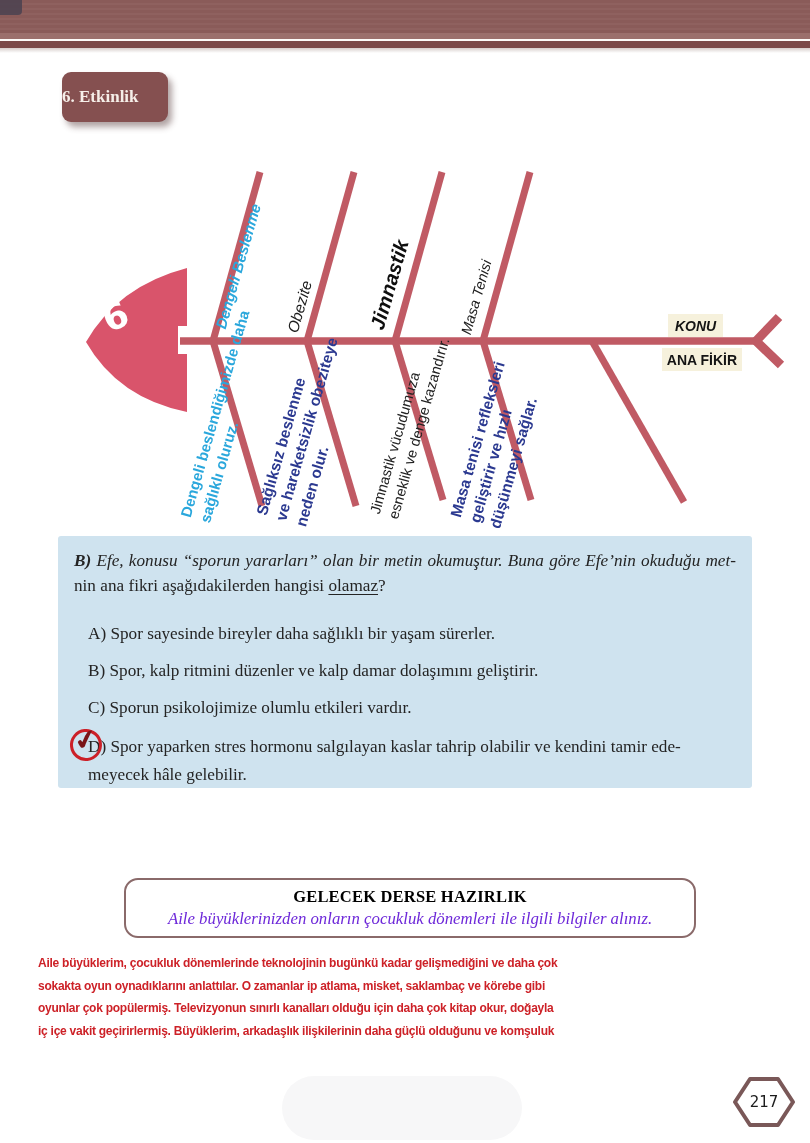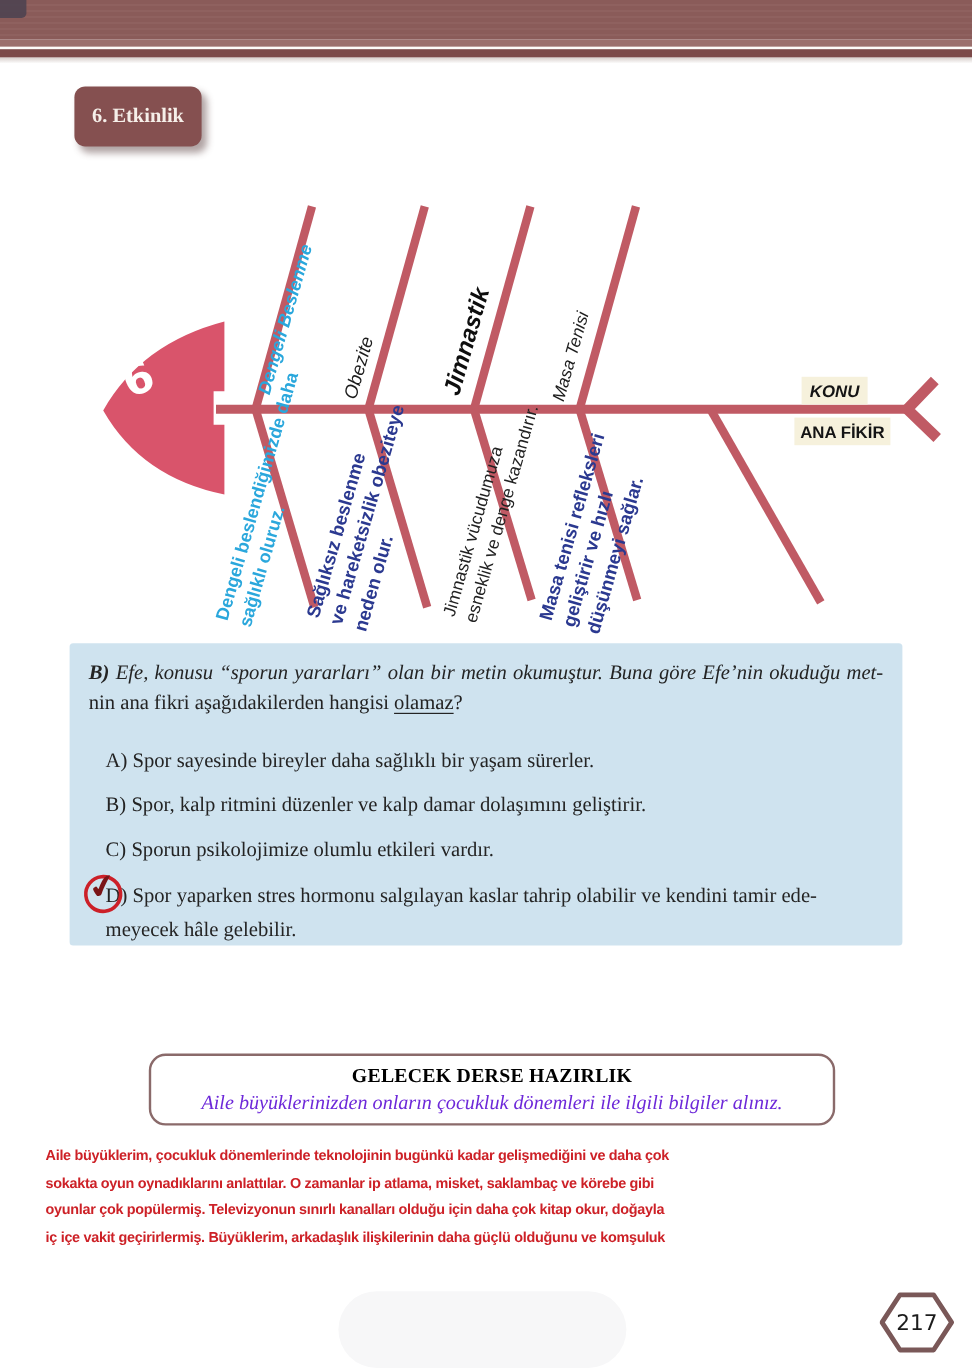--- a/index.html
+++ b/index.html
@@ -13,21 +13,21 @@
     border-bottom-right-radius:4px;opacity:.85;}
   .bar-sub{position:absolute;left:0;top:33px;width:810px;height:6px;background:#9b6f6c;}
   .bar-line{position:absolute;left:0;top:39px;width:810px;height:2px;background:#fdfbf9;}
   .bar-dark{position:absolute;left:0;top:41px;width:810px;height:7px;background:#7c4a49;}
   .bar-shadow{position:absolute;left:0;top:48px;width:810px;height:5px;
     background:linear-gradient(#d8cfcc,rgba(255,255,255,0));}
 
   
   .badge{position:absolute;left:62px;top:72px;width:106px;height:50px;background:#855050;
     border-radius:9px;box-shadow:4px 5px 6px rgba(80,50,50,.45);
-    display:flex;align-items:center;justify-content:center;
+    display:flex;align-items:center;justify-content:flex-start;
     color:#f6efe9;font-weight:bold;font-size:17px;}
 
   
   .instrA{position:absolute;left:195px;top:64px;width:567px;font-size:17.2px;
     line-height:25.8px;color:#262524;}
   .instrA .jline{text-align:justify;text-align-last:justify;}
 
   
   .diagram{position:absolute;left:0;top:150px;width:810px;height:392px;}
   .diagram svg{position:absolute;left:0;top:0;}
@@ -75,21 +75,21 @@
     font-family:"Liberation Sans",sans-serif;font-weight:600;font-size:12px;
     letter-spacing:-0.25px;line-height:22.6px;color:#cd2127;}
   .family div{white-space:nowrap;}
 
   
   .blob{position:absolute;left:282px;top:1076px;width:240px;height:64px;background:#f7f7f8;
     border-radius:32px;}
   .pagenum{position:absolute;left:733px;top:1075px;width:62px;height:54px;}
   .pagenum .num{position:absolute;left:0;top:0;width:62px;height:54px;display:flex;
     align-items:center;justify-content:center;font-family:"DejaVu Sans",sans-serif;
-    font-size:18px;color:#1c1c1c;}
+    font-size:15px;color:#1c1c1c;}
 </style>
 </head>
 <body>
 
 <div id="page">
 
   <div class="bar-main"></div>
   <div class="logo-mark"></div>
   <div class="bar-sub"></div>
   <div class="bar-line"></div>

